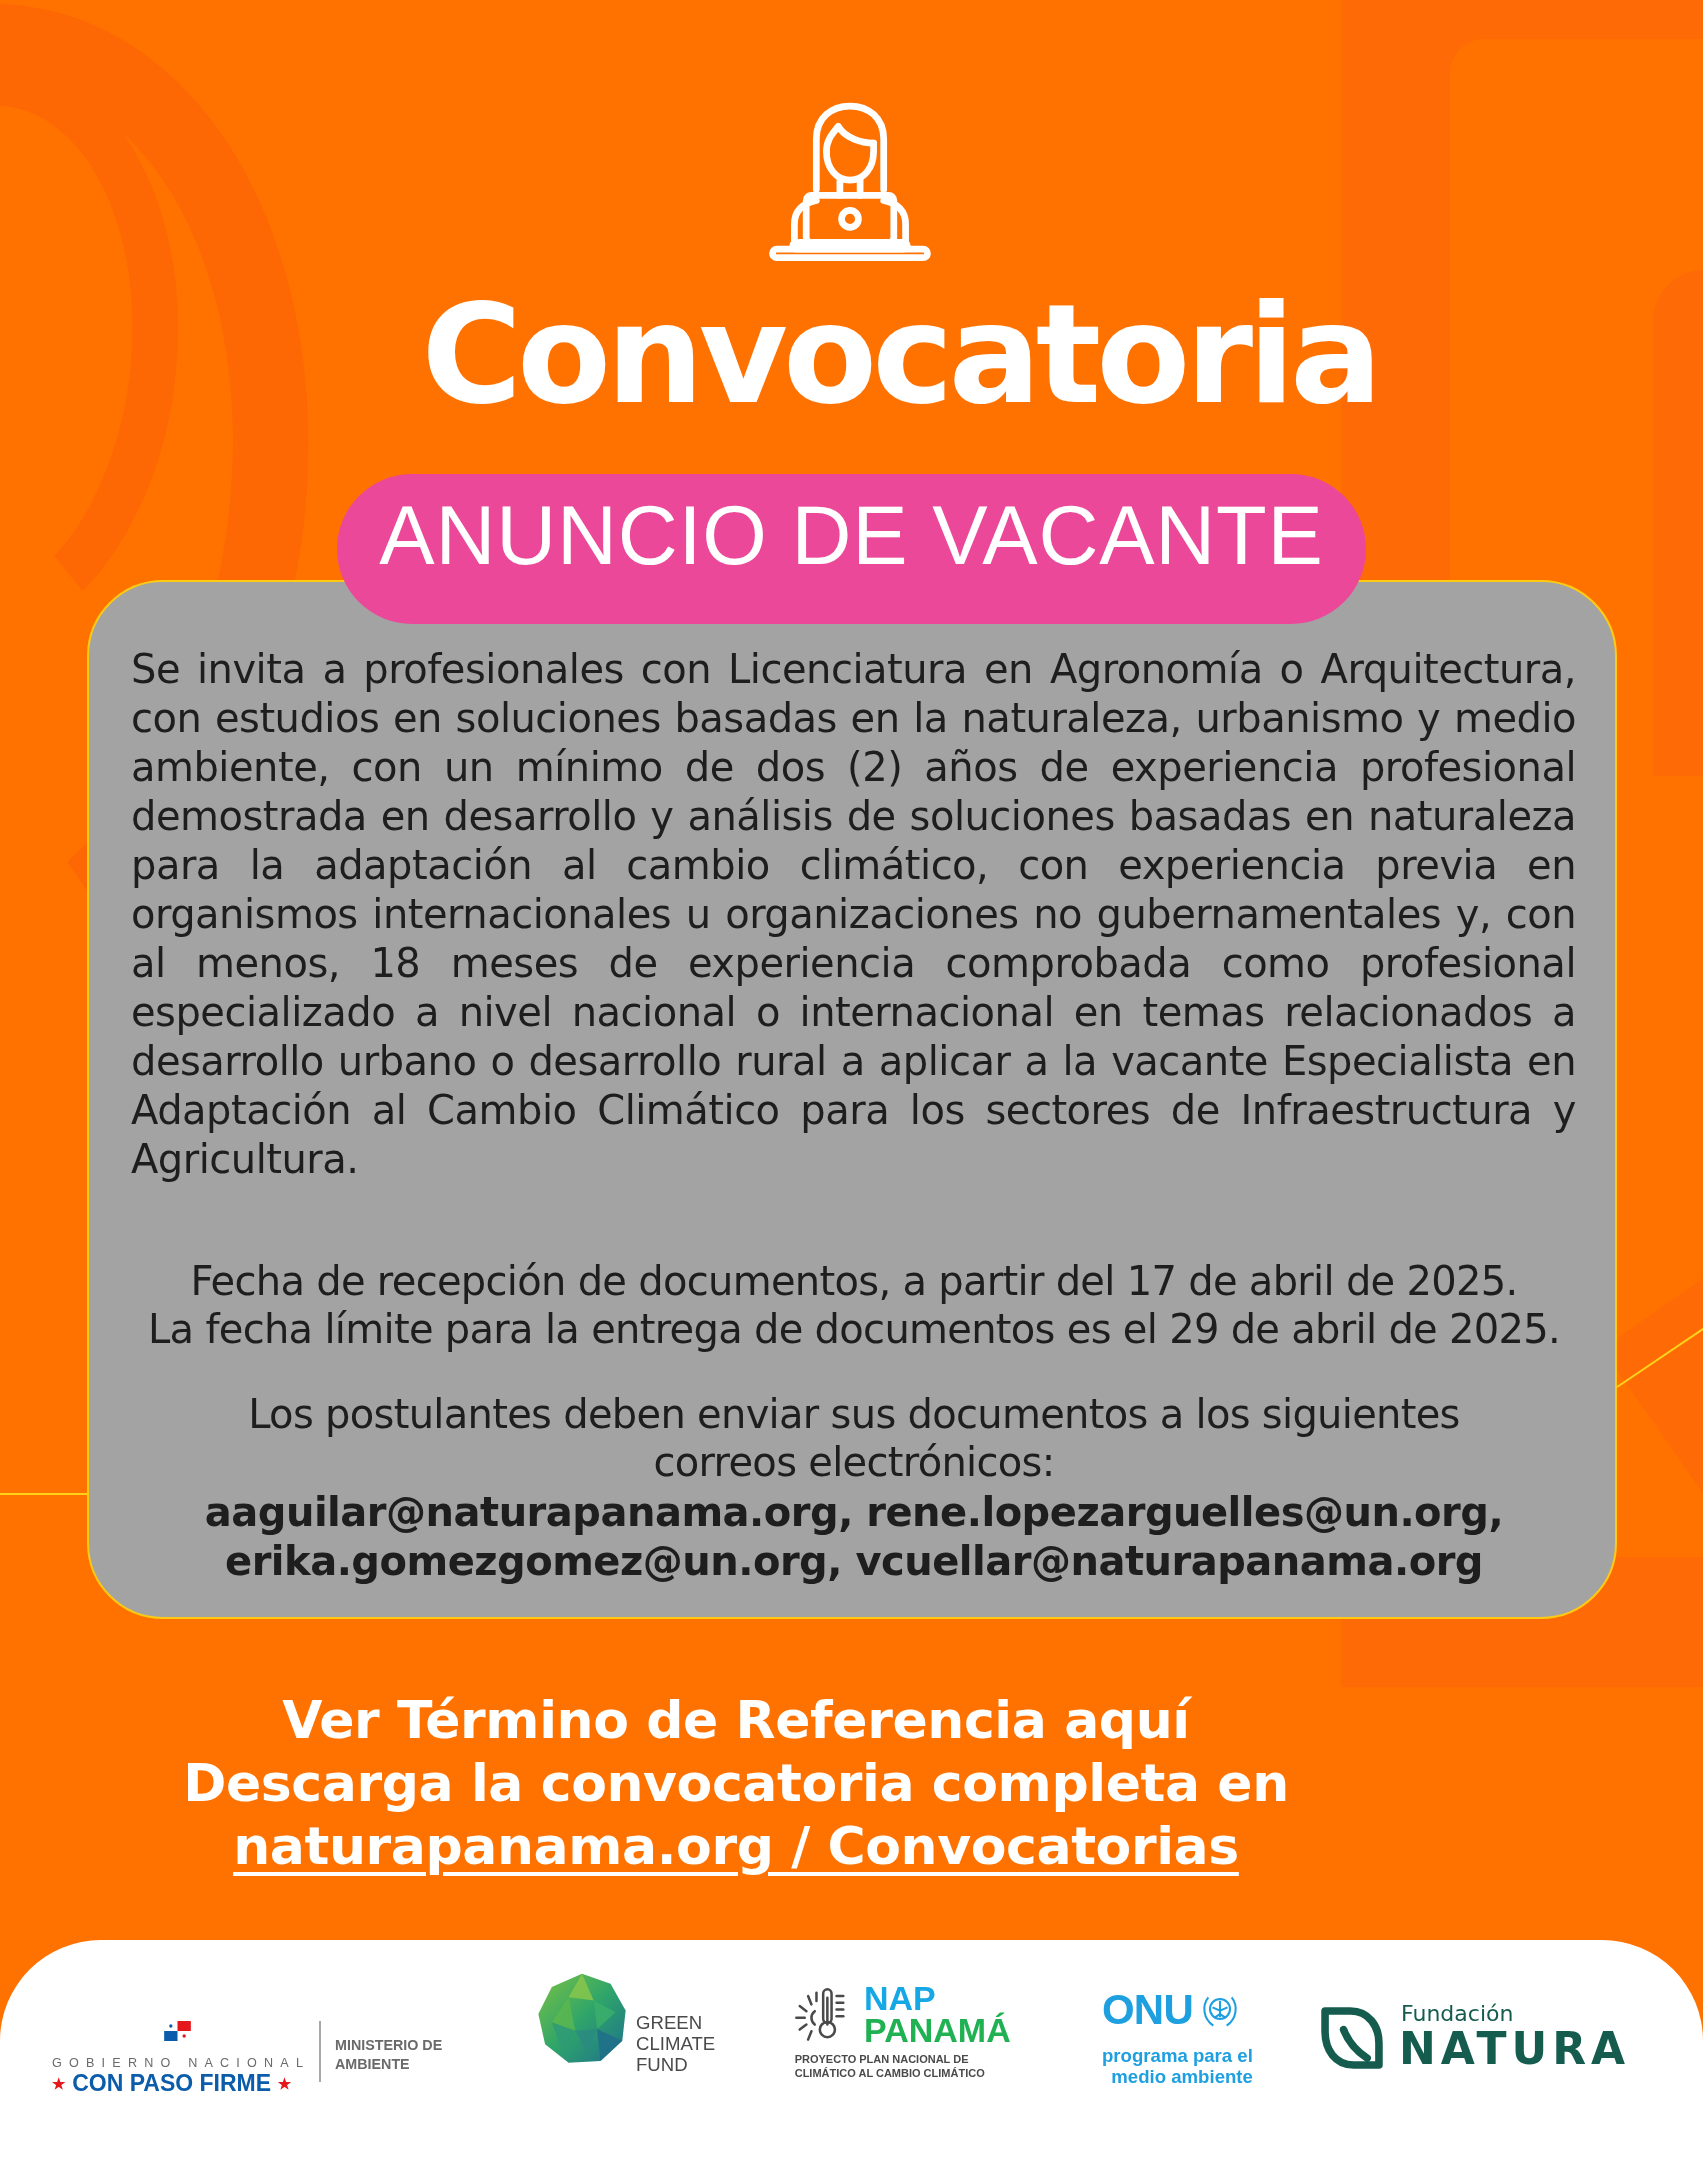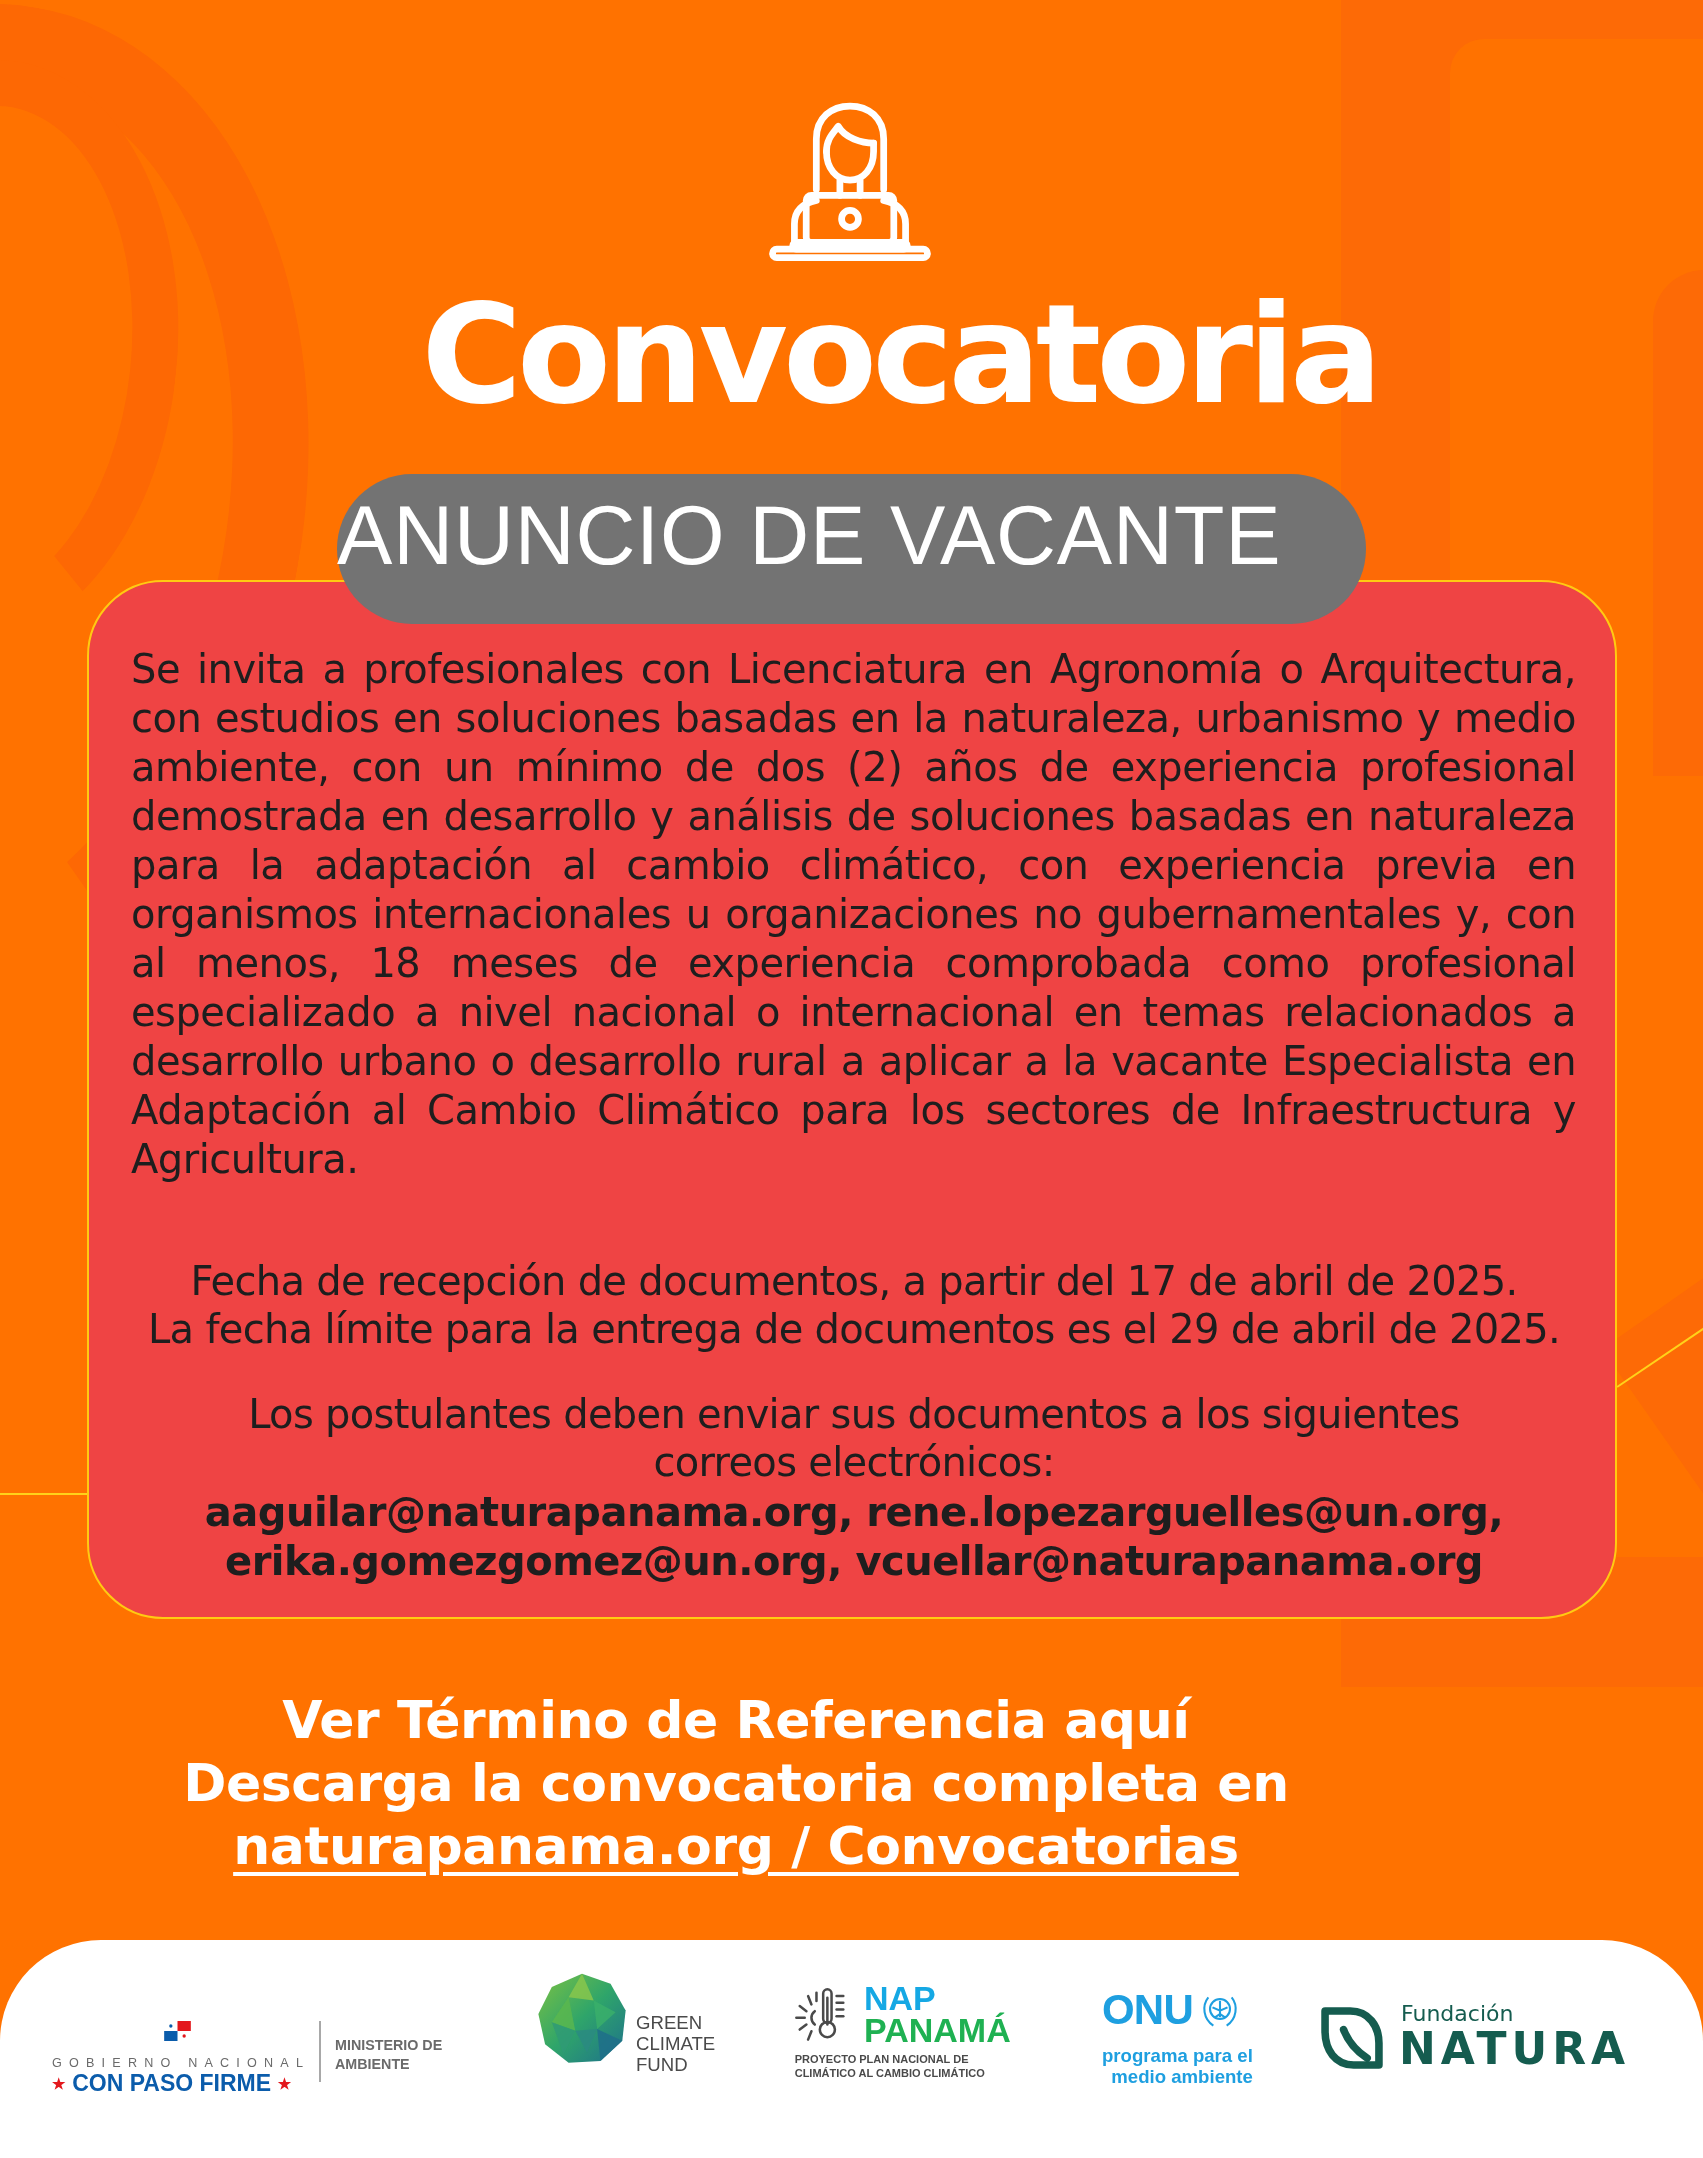--- a/index.html
+++ b/index.html
@@ -51,33 +51,33 @@
 
   .title {
     position: absolute; left: 0; width: 1703px; top: 270px;
     text-align: center; color: #ffffff;
     font-family: "DejaVu Sans", sans-serif; font-weight: bold;
     font-size: 137px; letter-spacing: -5px; line-height: 169px; margin-left: 48px;
   }
 
   .pill {
     position: absolute; left: 337px; top: 474px; width: 1029px; height: 150px;
-    background: #737373; border-radius: 75px;
+    background: #ec4899; border-radius: 75px;
     z-index: 3;
-    display: flex; align-items: center; justify-content: flex-start;
+    display: flex; align-items: center; justify-content: center;
   }
   .pill-label {
     color: #ffffff; font-size: 83px; font-weight: normal;
     font-family: "Liberation Sans", sans-serif; letter-spacing: 0.8px;
     position: relative; top: -13.5px;
   }
 
   .card {
     position: absolute; left: 87px; top: 580px; width: 1530px; height: 1039px;
-    background: #ef4444; border: 2.5px solid #ffcb12; border-radius: 76px;
+    background: #a3a3a3; border: 2.5px solid #ffcb12; border-radius: 76px;
     z-index: 2;
     padding-left: 48px;
   }
   .card-body {
     position: absolute; left: 42px; top: 63px; width: 1445px;
     color: #1e1e1e; font-size: 40px; line-height: 49px;
     text-align: justify; text-align-last: left;
     font-family: "DejaVu Sans", sans-serif;
     letter-spacing: -0.5px;
   }

